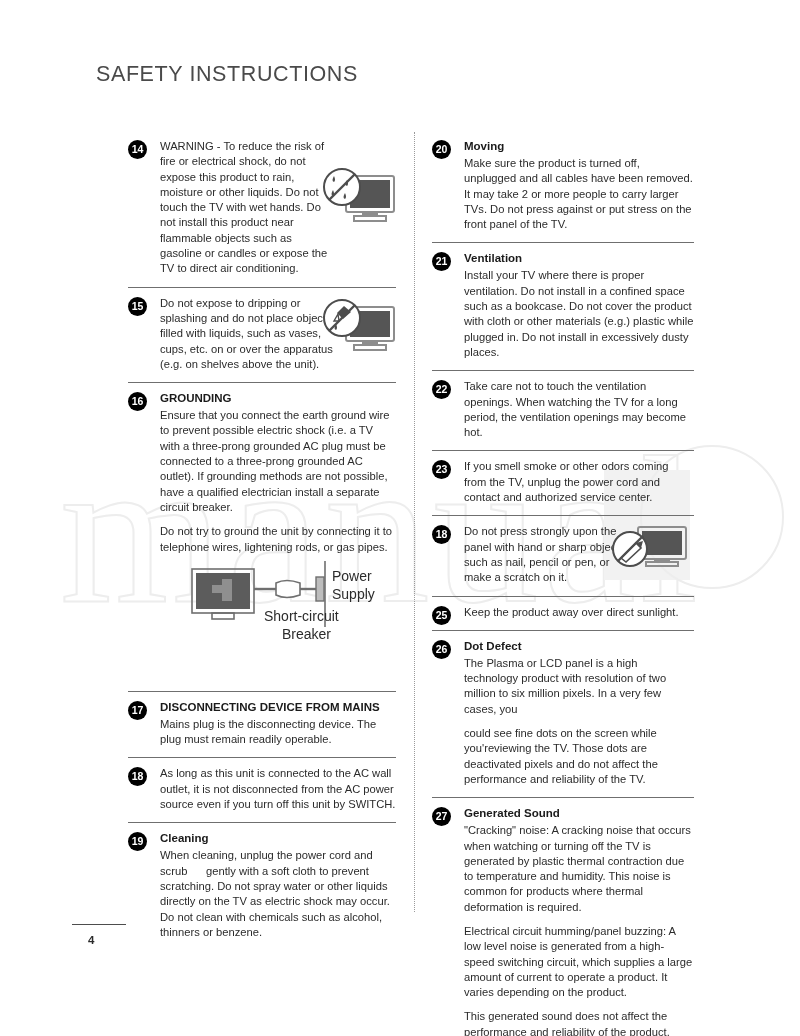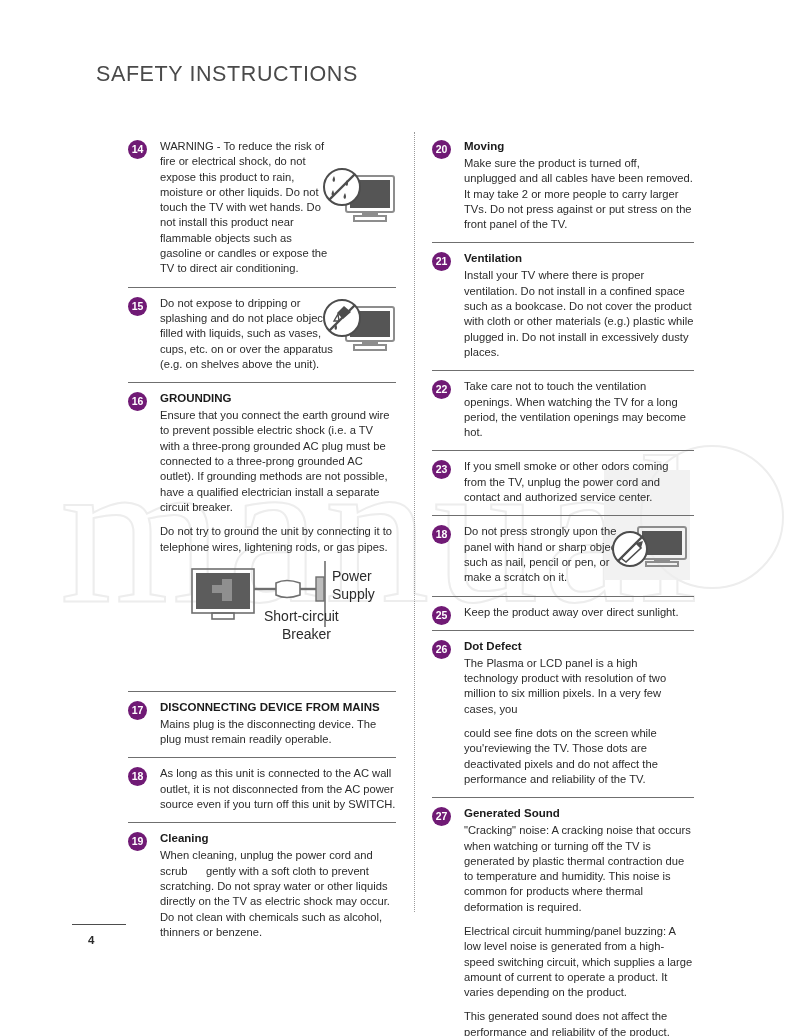--- a/index.html
+++ b/index.html
@@ -108,21 +108,21 @@
     border-top: 1px solid #6f6f6f;
   }
   .item-inner { padding: 9px 0 10px 0; }
 
   .badge {
     position: absolute;
     left: 0;
     width: 19px;
     height: 19px;
     border-radius: 50%;
-    background: #701a75;
+    background: #000000;
     color: #ffffff;
     font-size: 10.5px;
     font-weight: bold;
     line-height: 19px;
     text-align: center;
     letter-spacing: -0.2px;
   }
   .item.top-rule .badge { top: 10px; }
   .item:not(.top-rule) .badge { top: 10px; }
 

